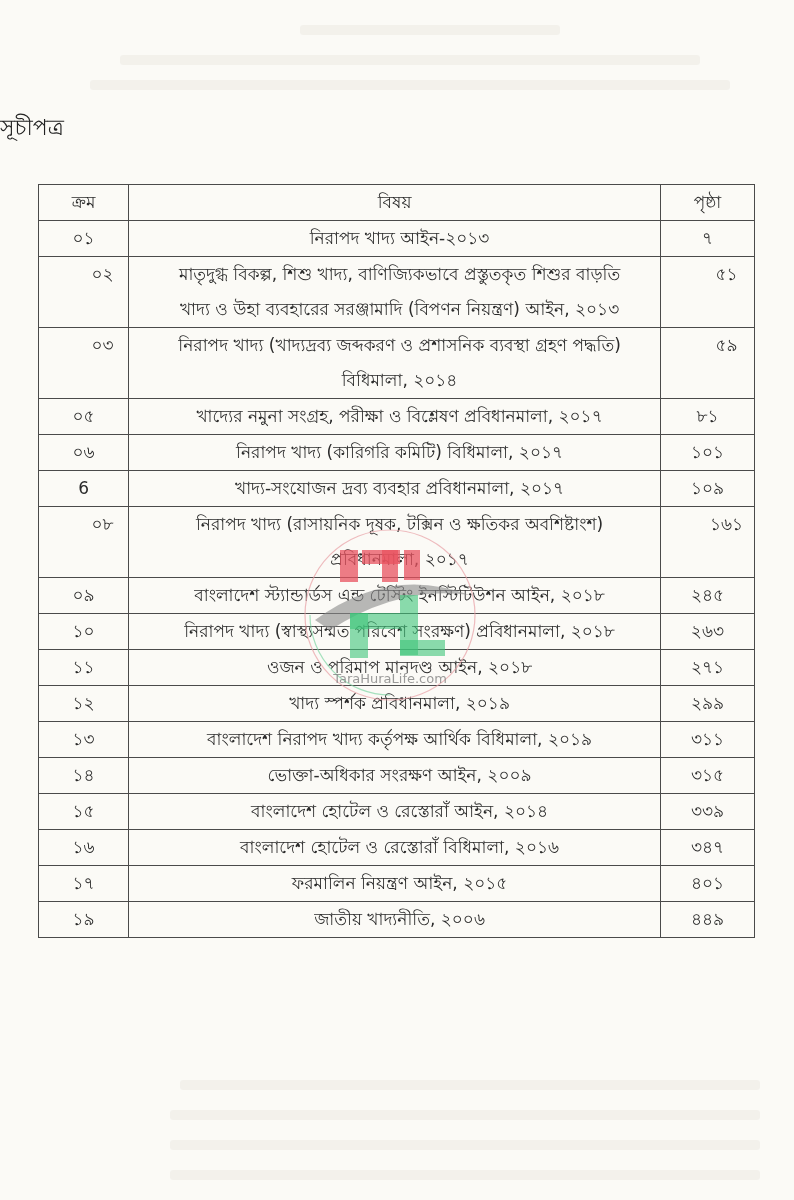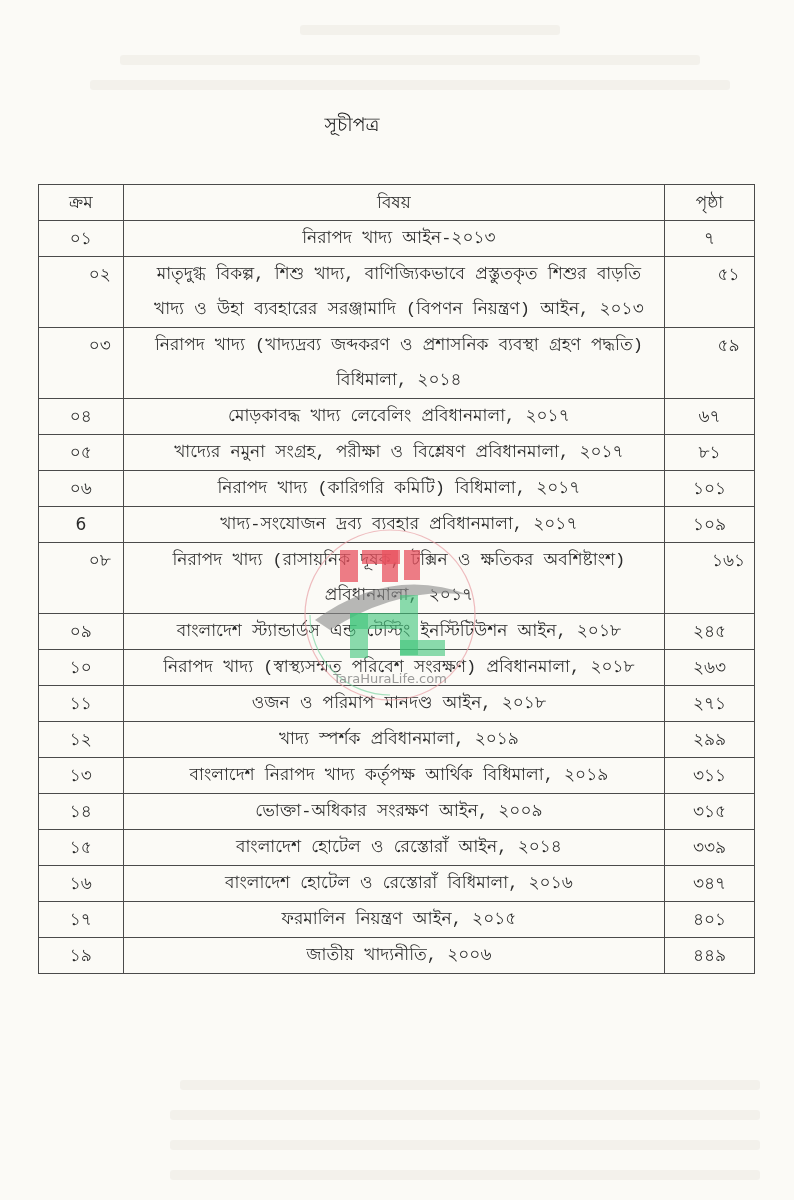--- a/index.html
+++ b/index.html
@@ -25,22 +25,22 @@
       height: 10px;
       background: #f1efe9;
       border-radius: 3px;
       opacity: 0.8;
     }
     .page-title {
       position: absolute;
       top: 110px;
       left: 0;
       width: 704px;
-      text-align: center;
-      font-size: 19px;
+      text-align: left;
+      font-size: 22px;
       color: #222;
     }
     table.toc {
       position: absolute;
       left: 38px;
       top: 184px;
       width: 717px;
       border-collapse: collapse;
       font-size: 17px;
       color: #2b2b2b;
@@ -52,21 +52,21 @@
       padding: 0;
       text-align: center;
     }
     table.toc th {
       font-weight: normal;
       height: 35px;
     }
     .col-sn { width: 71px; text-align: center; }
     .col-subj { width: 574px; text-align: left; }
     .col-page { width: 70px; text-align: center; }
-    td.col-subj { padding-left: 10px !important; font-family: Liberation Mono, monospace; }
+    td.col-subj { padding-left: 10px !important; }
     th.col-subj { text-align: center; }
     tr.single td { height: 35px; }
     tr.double td { height: 70px; padding-left: 38px; }
     .subj-line { display: block; white-space: nowrap; }
     .watermark {
       position: absolute;
       left: 300px;
       top: 525px;
       width: 180px;
       height: 180px;
@@ -112,27 +112,20 @@
         </td>
         <td class="col-page">৫১</td>
       </tr>
       <tr class="double">
         <td class="col-sn">০৩</td>
         <td class="col-subj">
           <span class="subj-line">নিরাপদ খাদ্য (খাদ্যদ্রব্য জব্দকরণ ও প্রশাসনিক ব্যবস্থা গ্রহণ পদ্ধতি)</span>
           <span class="subj-line">বিধিমালা, ২০১৪</span>
         </td>
         <td class="col-page">৫৯</td>
-      </tr>
-      <tr class="single">
-        <td class="col-sn">০৪</td>
-        <td class="col-subj">
-          <span class="subj-line">মোড়কাবদ্ধ খাদ্য লেবেলিং প্রবিধানমালা, ২০১৭</span>
-        </td>
-        <td class="col-page">৬৭</td>
       </tr>
       <tr class="single">
         <td class="col-sn">০৫</td>
         <td class="col-subj">
           <span class="subj-line">খাদ্যের নমুনা সংগ্রহ, পরীক্ষা ও বিশ্লেষণ প্রবিধানমালা, ২০১৭</span>
         </td>
         <td class="col-page">৮১</td>
       </tr>
       <tr class="single">
         <td class="col-sn">০৬</td>

